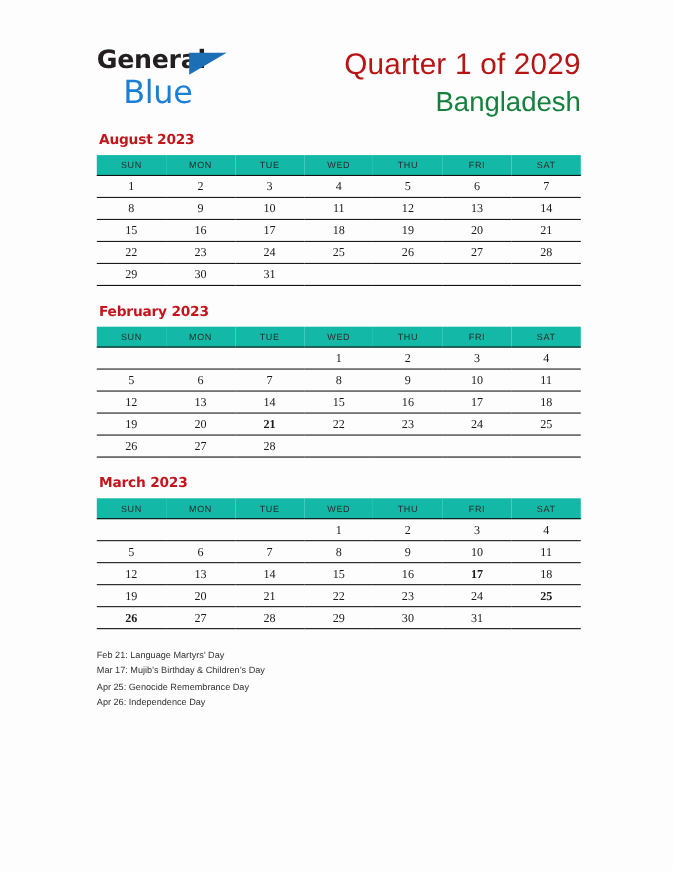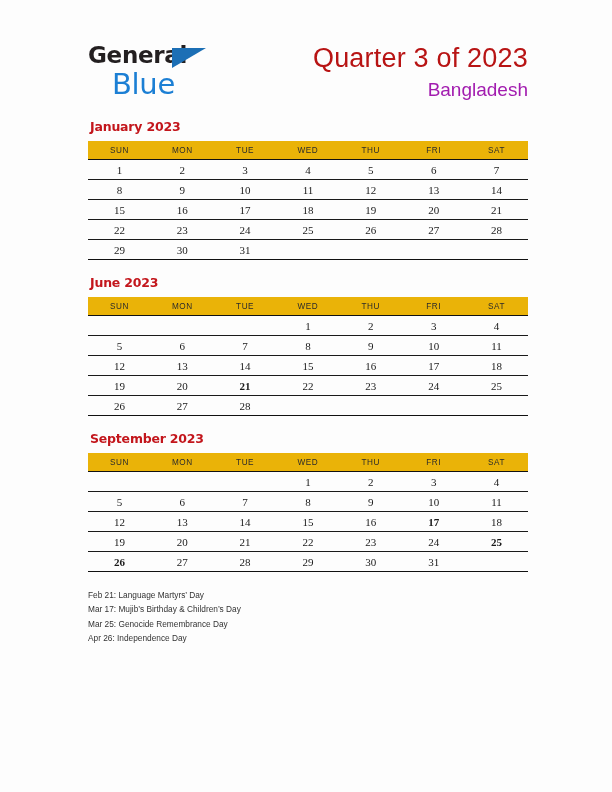--- a/index.html
+++ b/index.html
@@ -71,23 +71,23 @@
     font-weight: 400;
     color: #b81414;
     font-family: "Liberation Sans", sans-serif;
     letter-spacing: 0.2px;
     white-space: nowrap;
   }
   #country-name {
     position: absolute;
     right: 84px;
     top: 79px;
-    font-size: 19px;
+    font-size: 25px;
     font-weight: 400;
-    color: #a21caf;
+    color: #15803d;
     font-family: "Liberation Sans", sans-serif;
     white-space: nowrap;
   }
 
   
   .month-block {
     position: absolute;
     left: 88px;
     width: 440px;
   }
@@ -105,21 +105,21 @@
     height: 15px;
     line-height: 15px;
   }
 
   table.cal {
     width: 440px;
     border-collapse: collapse;
     table-layout: fixed;
   }
   table.cal th {
-    background: #eab308;
+    background: #14b8a6;
     font-size: 8.2px;
     font-weight: 400;
     color: #2b2b2b;
     font-family: "Liberation Sans", sans-serif;
     letter-spacing: 0.55px;
     height: 18px;
     text-align: center;
     border: none;
     border-bottom: 1.6px solid #111111;
     padding: 0;
@@ -164,28 +164,28 @@
 <body>
 
 <div id="header">
 
   <div id="logo">
     <span id="logo-general">General</span>
     <span id="logo-triangle"></span>
     <span id="logo-blue">Blue</span>
   </div>
 
-  <div id="quarter-title">Quarter 3 of 2023</div>
+  <div id="quarter-title">Quarter 1 of 2029</div>
   <div id="country-name">Bangladesh</div>
 
 </div>
 
 <div id="months-container">
     <div class="month-block" id="month-0">
-      <div class="month-title">January 2023</div>
+      <div class="month-title">August 2023</div>
       <table class="cal">
         <thead>
           <tr>
             <th>SUN</th>
             <th>MON</th>
             <th>TUE</th>
             <th>WED</th>
             <th>THU</th>
             <th>FRI</th>
             <th>SAT</th>
@@ -234,21 +234,21 @@
             <td>31</td>
             <td class="empty">&nbsp;</td>
             <td class="empty">&nbsp;</td>
             <td class="empty">&nbsp;</td>
             <td class="empty">&nbsp;</td>
           </tr>
         </tbody>
       </table>
     </div>
     <div class="month-block" id="month-1">
-      <div class="month-title">June 2023</div>
+      <div class="month-title">February 2023</div>
       <table class="cal">
         <thead>
           <tr>
             <th>SUN</th>
             <th>MON</th>
             <th>TUE</th>
             <th>WED</th>
             <th>THU</th>
             <th>FRI</th>
             <th>SAT</th>
@@ -297,21 +297,21 @@
             <td>28</td>
             <td class="empty">&nbsp;</td>
             <td class="empty">&nbsp;</td>
             <td class="empty">&nbsp;</td>
             <td class="empty">&nbsp;</td>
           </tr>
         </tbody>
       </table>
     </div>
     <div class="month-block" id="month-2">
-      <div class="month-title">September 2023</div>
+      <div class="month-title">March 2023</div>
       <table class="cal">
         <thead>
           <tr>
             <th>SUN</th>
             <th>MON</th>
             <th>TUE</th>
             <th>WED</th>
             <th>THU</th>
             <th>FRI</th>
             <th>SAT</th>
@@ -364,15 +364,15 @@
             <td class="empty">&nbsp;</td>
           </tr>
         </tbody>
       </table>
     </div>
   </div>
 
 <div id="holiday-notes">
     <div class="holiday-note">Feb 21: Language Martyrs’ Day</div>
     <div class="holiday-note">Mar 17: Mujib’s Birthday &amp; Children’s Day</div>
-    <div class="holiday-note">Mar 25: Genocide Remembrance Day</div>
+    <div class="holiday-note">Apr 25: Genocide Remembrance Day</div>
     <div class="holiday-note">Apr 26: Independence Day</div>
   </div>
 
 </body></html>

